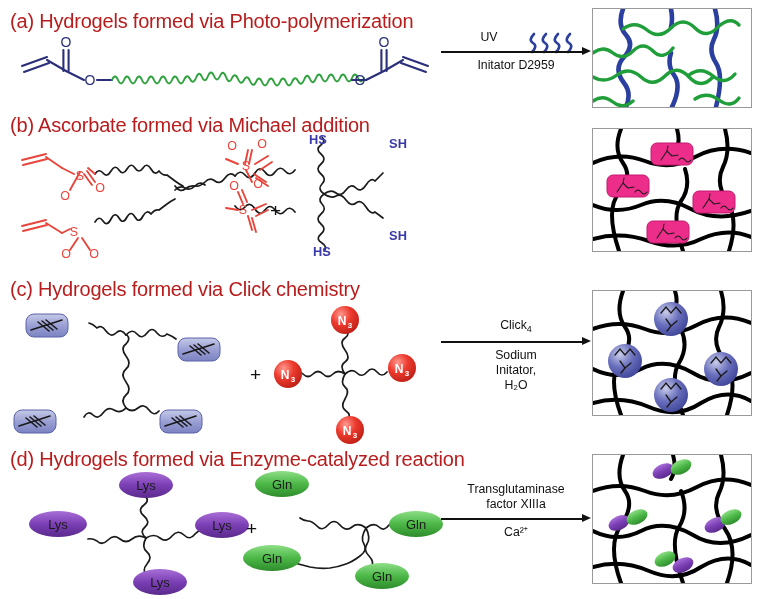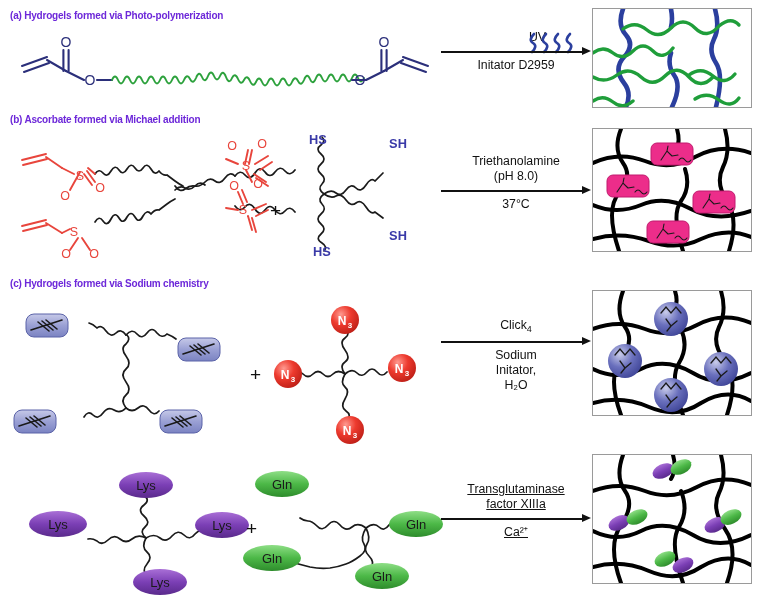--- a/index.html
+++ b/index.html
@@ -14,24 +14,24 @@
     font-family: "Liberation Sans", sans-serif;
     color: #111;
   }
   .panel {
     position: absolute;
     left: 0; width: 759px;
   }
   .panel-title {
     position: absolute;
     left: 10px;
-    font-size: 10px;
-    font-weight: bold;
+    font-size: 20px;
+    font-weight: normal;
     letter-spacing: -0.2px;
-    color: #6d28d9;
+    color: #b91c1c;
     white-space: nowrap;
   }
   .reactants {
     position: absolute;
     left: 0; top: 0;
     width: 430px;
   }
   .plus {
     position: absolute;
     font-size: 19px;
@@ -135,21 +135,21 @@
 
   <div class="cond" style="left:432px; top:30px;">
     <svg class="uv-squiggles" width="60" height="28" viewBox="0 0 60 28" style="left:92px; top:-4px;">
       <g stroke="#2b3f9e" stroke-width="2.6" fill="none" stroke-linecap="round">
         <path d="M8,26 q6,-6 1,-9 q-5,-3 1,-9"></path>
         <path d="M20,26 q6,-6 1,-9 q-5,-3 1,-9"></path>
         <path d="M32,26 q6,-6 1,-9 q-5,-3 1,-9"></path>
         <path d="M44,26 q6,-6 1,-9 q-5,-3 1,-9"></path>
       </g>
     </svg>
-    <div class="above" style="text-align:right; padding-right:54px;">UV</div>
+    <div class="above" style="text-align:center; padding-right:54px;">UV</div>
     <div class="arrow-line">
       <div class="shaft"></div>
         <div class="head"></div>
     </div>
     <div class="below">Initator D2959</div>
   </div>
 
   <div class="product-box" style="left:592px; top:8px; width:160px; height:100px;">
     <svg width="158" height="98" viewBox="0 0 158 98">
       <g stroke="#2b3f9e" stroke-width="4.6" fill="none" stroke-linecap="round">
@@ -251,29 +251,20 @@
       </g>
       <text x="318" y="14" font-size="12.8" fill="#3a3aa8" font-weight="bold" font-family="'Liberation Sans',sans-serif" text-anchor="middle">HS</text>
       <text x="398" y="18" font-size="12.8" fill="#3a3aa8" font-weight="bold" font-family="'Liberation Sans',sans-serif" text-anchor="middle">SH</text>
       <text x="322" y="126" font-size="12.8" fill="#3a3aa8" font-weight="bold" font-family="'Liberation Sans',sans-serif" text-anchor="middle">HS</text>
       <text x="398" y="110" font-size="12.8" fill="#3a3aa8" font-weight="bold" font-family="'Liberation Sans',sans-serif" text-anchor="middle">SH</text>
     </svg>
   </div>
 
   <div class="plus" style="left:270px; top:88px;">+</div>
 
-  <div class="cond" style="left:432px; top:42px;">
-    <div class="above">Triethanolamine
-(pH 8.0)</div>
-    <div class="arrow-line">
-      <div class="shaft"></div>
-        <div class="head"></div>
-    </div>
-    <div class="below">37°C</div>
-  </div>
 
   <div class="product-box" style="left:592px; top:16px; width:160px; height:124px;">
     <svg width="158" height="122" viewBox="0 0 158 122">
       <g stroke="#000" stroke-width="4" fill="none" stroke-linecap="round">
         <path d="M28,0 q-8,20 2,34 q10,14 -4,30 q-14,16 0,58"></path>
         <path d="M84,0 q4,14 -2,26"></path>
         <path d="M92,40 q6,18 -4,32 q-10,14 2,50"></path>
         <path d="M132,0 q6,22 -2,38 q-8,16 4,34 q12,18 2,50"></path>
         <path d="M0,34 q26,-12 52,-2 q26,10 50,-4 q26,-14 56,-4"></path>
         <path d="M0,76 q24,10 48,0 q24,-10 50,4 q26,14 60,2"></path>
@@ -290,21 +281,21 @@
           <path d="M24,63 l6,-9 l5,5 M30,54 l1,-5 M35,59 l6,-1 M42,63 q3,-4 6,0 q3,4 6,0"></path>
           <path d="M110,79 l6,-9 l5,5 M116,70 l1,-5 M121,75 l6,-1 M128,79 q3,-4 6,0 q3,4 6,0"></path>
           <path d="M64,109 l6,-9 l5,5 M70,100 l1,-5 M75,105 l6,-1 M82,109 q3,-4 6,0 q3,4 6,0"></path>
         </g>
       </g>
     </svg>
   </div>
 </div>
 
 <div class="panel" style="top:276px; height:168px;">
-  <div class="panel-title" style="top:2px;">(c) Hydrogels formed via Sodium chemistry</div>
+  <div class="panel-title" style="top:2px;">(c) Hydrogels formed via Click chemistry</div>
 
   <div class="reactants" style="top:20px; height:146px;">
     <svg width="430" height="146" viewBox="0 0 430 146">
       <defs>
         <linearGradient id="gAlk" x1="0" y1="0" x2="0" y2="1">
           <stop offset="0" stop-color="#c6c9e8"></stop>
           <stop offset="0.5" stop-color="#9aa0d4"></stop>
           <stop offset="1" stop-color="#7b83c2"></stop>
         </linearGradient>
         <radialGradient id="gAz" cx="0.35" cy="0.3" r="0.8">
@@ -419,20 +410,21 @@
           <path d="M22,64 l5,-6 l5,6 l5,-6 l5,6 M27,70 l5,7 l6,-5 M32,77 l-4,5"></path>
           <path d="M118,72 l5,-6 l5,6 l5,-6 l5,6 M123,78 l5,7 l6,-5 M128,85 l-4,5"></path>
           <path d="M68,98 l5,-6 l5,6 l5,-6 l5,6 M73,104 l5,7 l6,-5 M78,111 l-4,5"></path>
         </g>
       </g>
     </svg>
   </div>
 </div>
 
 <div class="panel" style="top:446px; height:153px;">
+  <div class="panel-title" style="top:2px;">(d) Hydrogels formed via Enzyme-catalyzed reaction</div>
 
   <div class="reactants" style="top:20px; height:130px;">
     <svg width="430" height="130" viewBox="0 0 430 130">
       <defs>
         <linearGradient id="gLys" x1="0" y1="0" x2="0" y2="1">
           <stop offset="0" stop-color="#a96fd6"></stop>
           <stop offset="0.5" stop-color="#7b3fb5"></stop>
           <stop offset="1" stop-color="#5a2a8c"></stop>
         </linearGradient>
         <linearGradient id="gGln" x1="0" y1="0" x2="0" y2="1">
@@ -477,21 +469,21 @@
           <text x="416" y="63">Gln</text>
           <text x="272" y="97">Gln</text>
           <text x="382" y="115">Gln</text>
         </g>
       </g>
     </svg>
   </div>
 
   <div class="plus" style="left:246px; top:72px;">+</div>
 
-  <div class="cond" style="left:432px; top:36px;text-decoration:underline;">
+  <div class="cond" style="left:432px; top:36px;">
     <div class="above">Transglutaminase
 factor XIIIa</div>
     <div class="arrow-line">
       <div class="shaft"></div>
         <div class="head"></div>
     </div>
     <div class="below">Ca²⁺</div>
   </div>
 
   <div class="product-box" style="left:592px; top:8px; width:160px; height:130px;">

